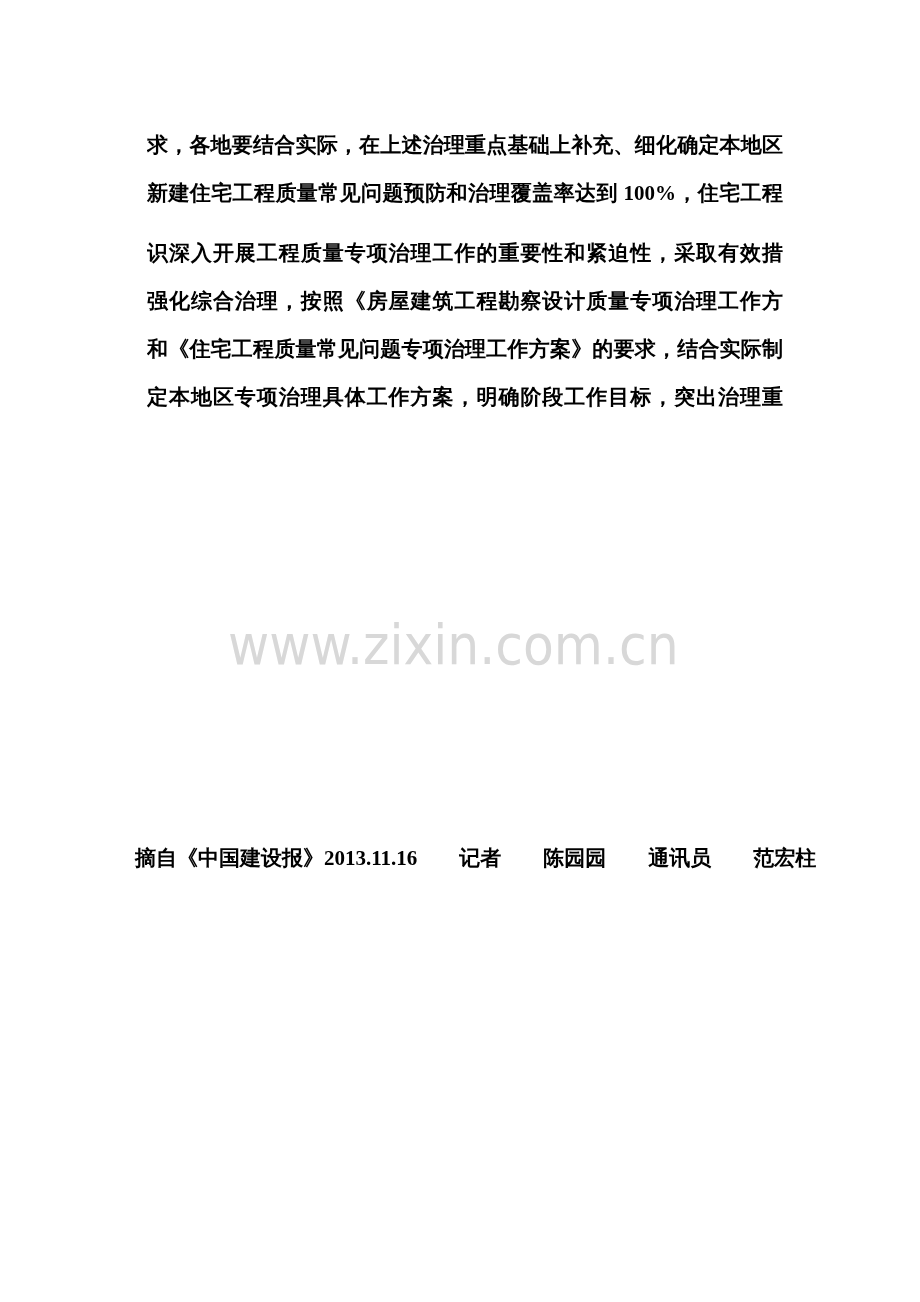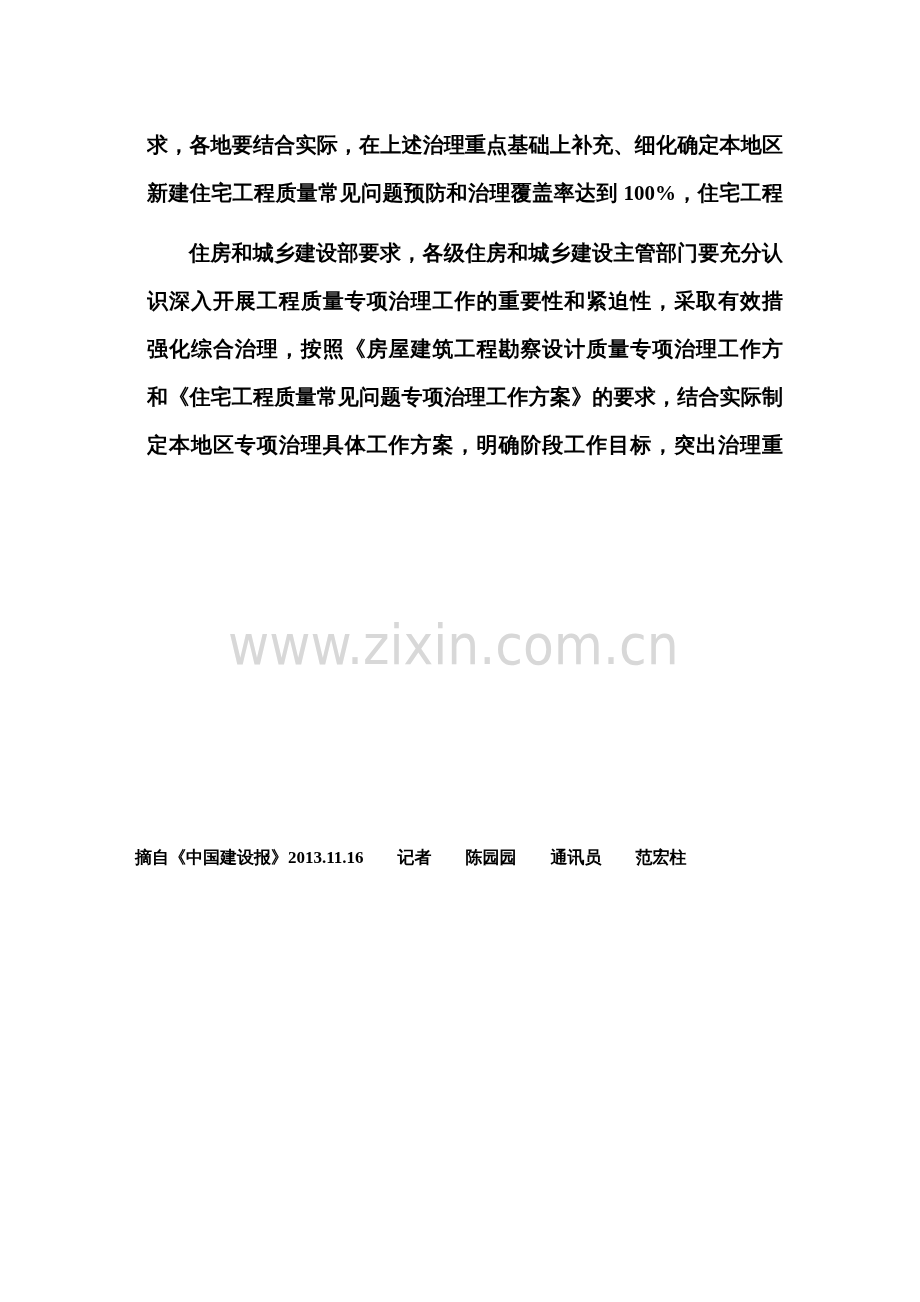--- a/index.html
+++ b/index.html
@@ -56,42 +56,41 @@
   }
   .tline.indent {
     text-indent: 42px;
   }
   .attribution {
     position: absolute;
     left: 135px;
     top: 834px;
     width: 720px;
     z-index: 1;
-    font-size: 17px;
+    font-size: 21px;
     line-height: 48px;
     font-weight: 700;
     white-space: nowrap;
   }
 </style>
 </head>
 <body>
 
 <div class="page">
 
   <div class="watermark">www.zixin.com.cn</div>
 
   <div class="body-text">
 
     <div class="para para1">
       <div class="tline">求，各地要结合实际，在上述治理重点基础上补充、细化确定本地区</div>
       <div class="tline">新建住宅工程质量常见问题预防和治理覆盖率达到 100%，住宅工程</div>
     </div>
 
     <div class="para para2">
-      <div class="tline indent">住房和城乡建设部要求，各级住房和城乡建设主管部门要充分认</div>
       <div class="tline">识深入开展工程质量专项治理工作的重要性和紧迫性，采取有效措施，</div>
       <div class="tline">强化综合治理，按照《房屋建筑工程勘察设计质量专项治理工作方案》</div>
       <div class="tline">和《住宅工程质量常见问题专项治理工作方案》的要求，结合实际制</div>
       <div class="tline">定本地区专项治理具体工作方案，明确阶段工作目标，突出治理重点，</div>
     </div>
 
   </div>
 
   <div class="attribution">摘自《中国建设报》2013.11.16　　记者　　陈园园　　通讯员　　范宏柱</div>
 

